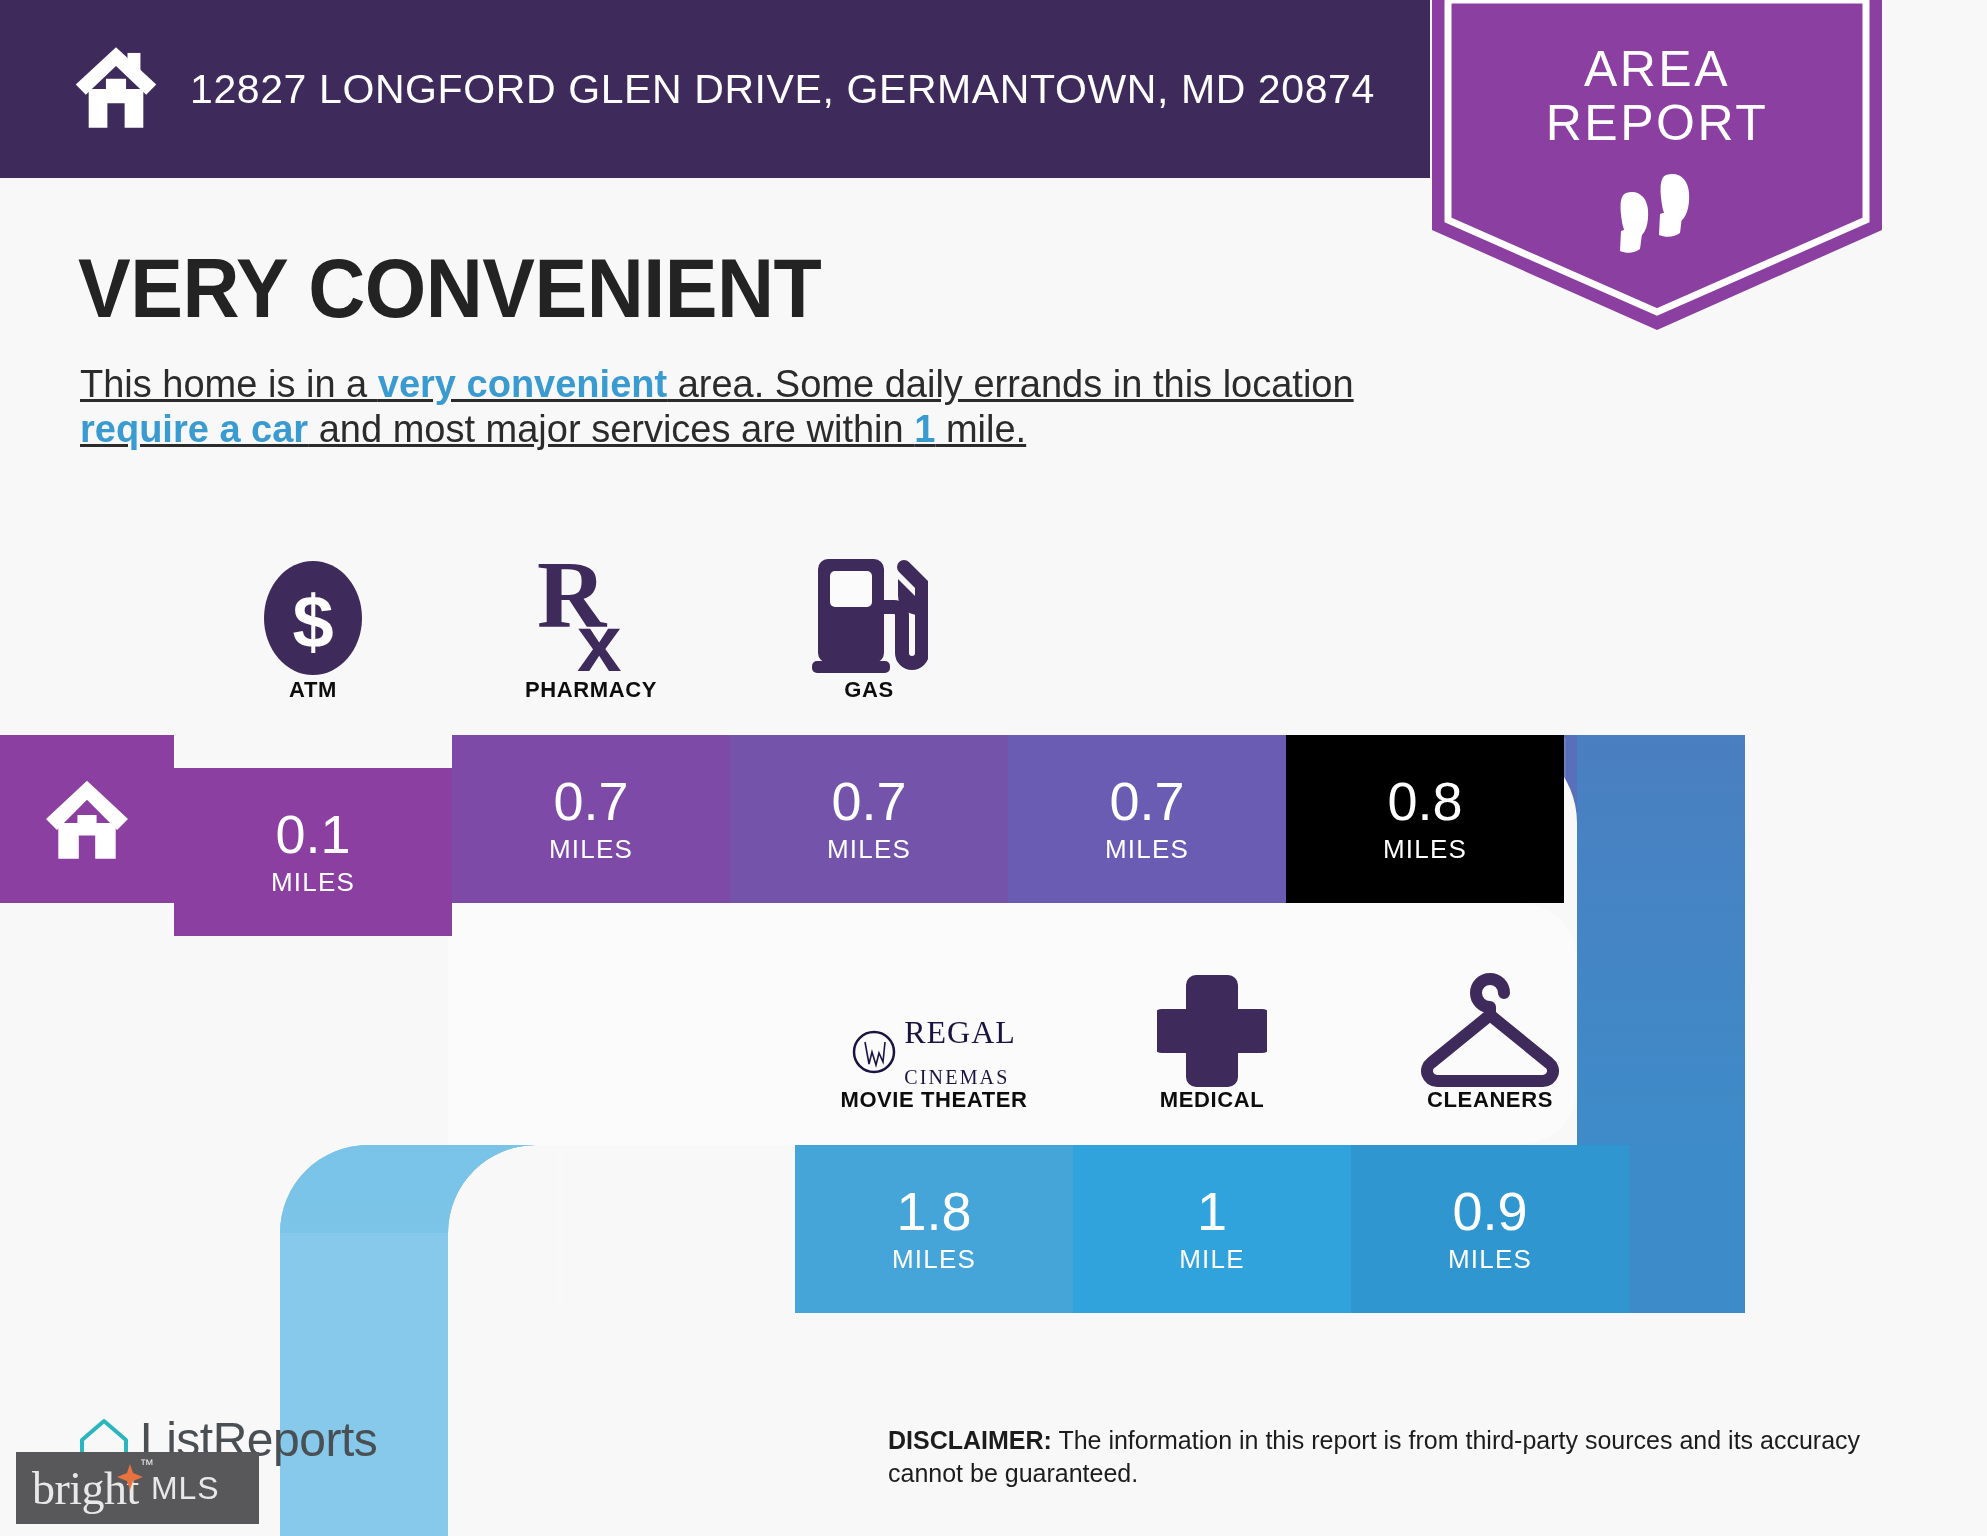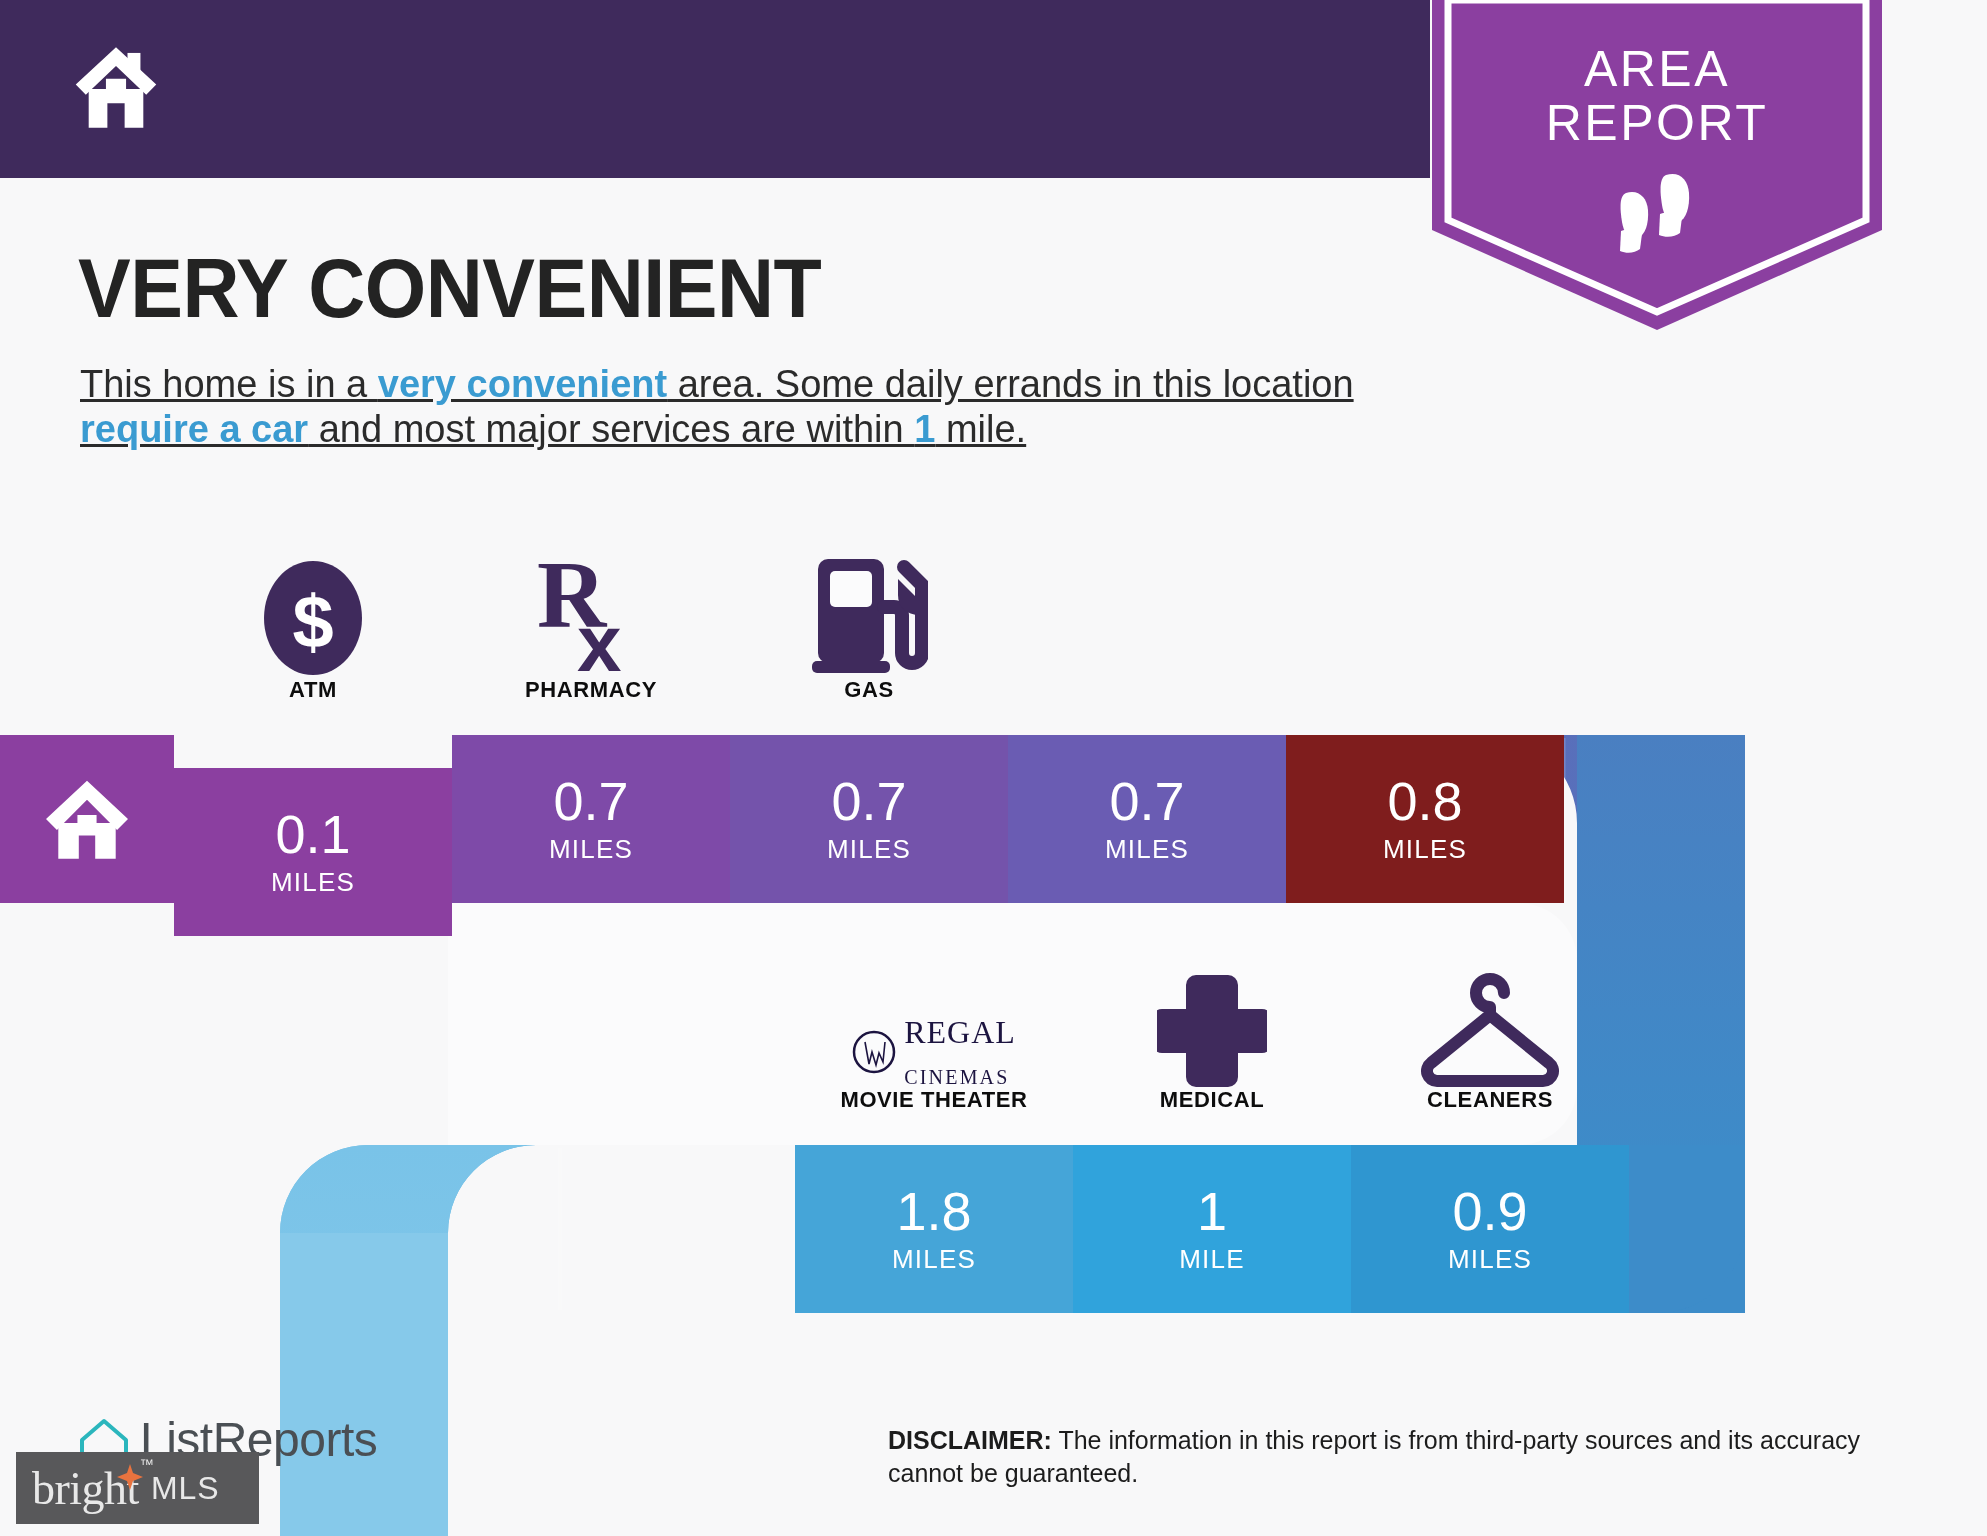--- a/index.html
+++ b/index.html
@@ -199,20 +199,21 @@
   </g>
 </svg>
 </div>
 
 <div class="header">
   <svg class="header-home-icon" viewBox="0 0 64 64">
     <path fill="#ffffff" d="M32 5 L4 31 l7 7 L32 18 l21 20 7-7 Z"></path>
     <path fill="#ffffff" d="M13 34 h12 v-7 h14 v7 h12 v27 H38 V44 H26 v17 H13 Z"></path>
     <rect fill="#ffffff" x="40" y="9" width="9" height="14"></rect>
   </svg>
+  <div class="header-address">12827 LONGFORD GLEN DRIVE, GERMANTOWN, MD 20874</div>
 </div>
 
 <div class="badge">
   <svg viewBox="0 0 450 330">
     <path d="M0,0 H450 V230 L225,330 L0,230 Z" fill="#8b3fa0"></path>
     <path d="M16,0 H434 V220 L225,312 L16,220 Z" fill="none" stroke="#ffffff" stroke-width="7"></path>
 
     <g fill="#ffffff">
       <path d="M234,175 c13,-4 22,4 23,18 c1,14 -3,26 -10,29 c-8,3 -15,-4 -17,-17 c-2,-13 -3,-27 4,-30 Z"></path>
       <path d="M228,214 c9,-3 18,-1 22,3 l-2,16 c-5,4 -14,5 -21,2 Z"></path>
@@ -284,21 +285,21 @@
     <div class="dist-unit">MILES</div>
   </div>
   <div class="dist-cell" style="background: rgb(116, 83, 171);">
     <div class="dist-value">0.7</div>
     <div class="dist-unit">MILES</div>
   </div>
   <div class="dist-cell" style="background: rgb(106, 92, 179);">
     <div class="dist-value">0.7</div>
     <div class="dist-unit">MILES</div>
   </div>
-  <div class="dist-cell" style="background: #7f1d1d;">
+  <div class="dist-cell" style="background: #000000;">
     <div class="dist-value">0.8</div>
     <div class="dist-unit">MILES</div>
   </div>
 </div>
 
 <div class="icon-row" id="icon-row-2">
 
   <div class="icon-cell">
     <div class="icon-art">
       <div class="regal">

